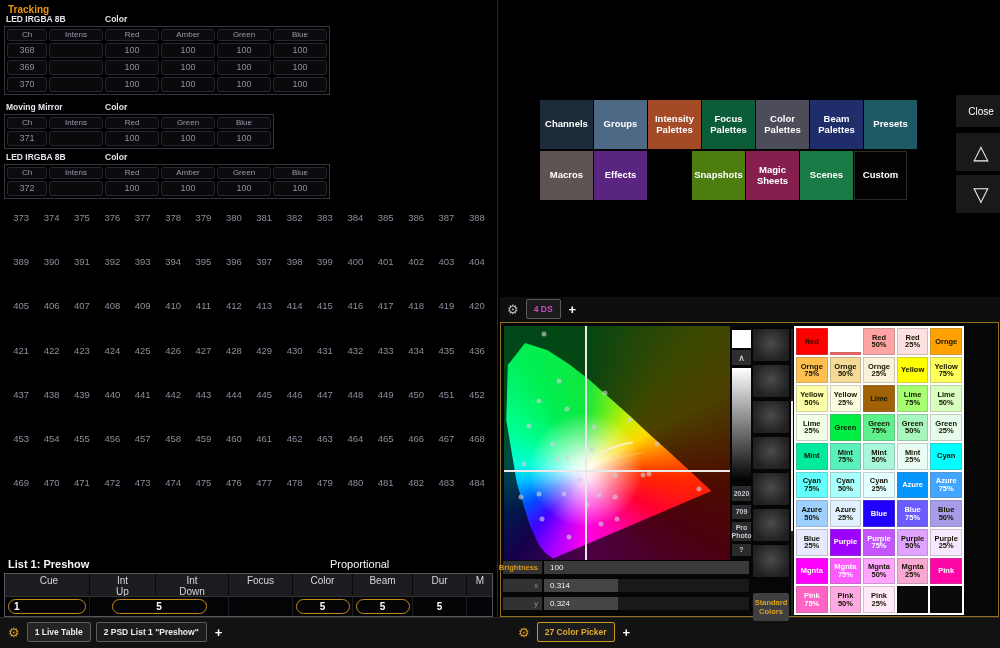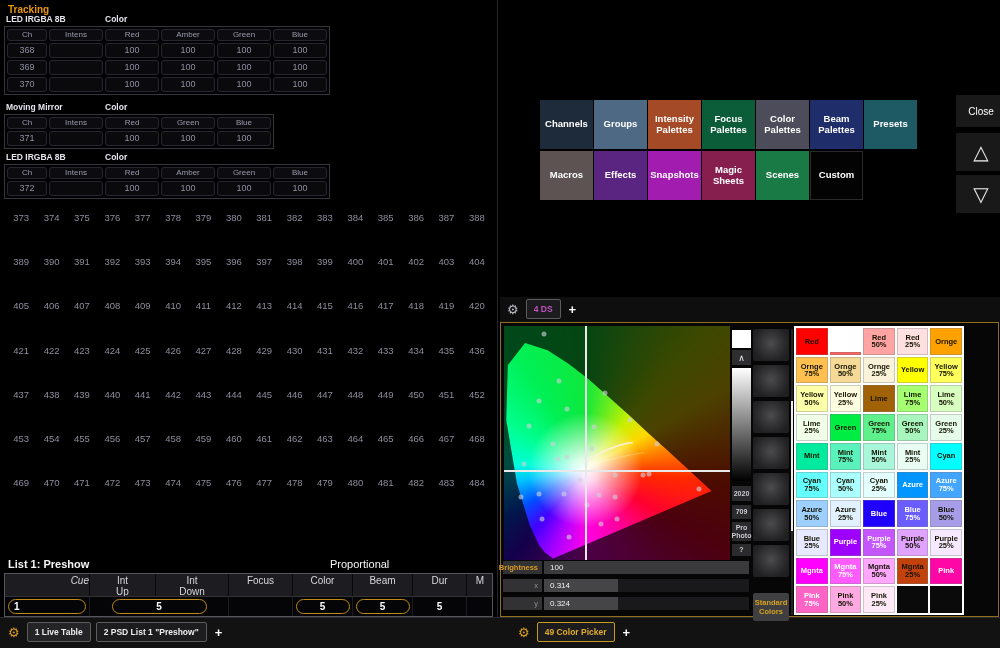--- a/index.html
+++ b/index.html
@@ -18,21 +18,21 @@
   #channel-grid { position:absolute; left:6px; top:210px; width:486px; display:grid; grid-template-columns:repeat(16,1fr); grid-auto-rows:44.2px; }
   .chn { font-size:9.5px; color:#8d8d9e; text-align:center; padding-top:2px; }
 
   
   #cue-section { position:absolute; left:0; top:557px; width:415px; height:60px; }
   #cue-title { position:absolute; left:8px; top:1px; font-size:11px; font-weight:bold; color:#f4f4f6; }
   #prop-label { position:absolute; left:330px; top:1px; font-size:11px; font-weight:normal; color:#f4f4f6; }
   .cue-grid { position:absolute; left:4px; width:489px; display:grid; grid-template-columns:85px 66px 73px 64px 60px 60px 54px 27px; }
   #cue-headers { top:16px; height:23px; border:1px solid #55555c; border-bottom:none; background:#1d1d21; }
   #cue-headers .cq-h { font-size:10px; color:#d6d6de; text-align:center; white-space:pre-line; line-height:11px; padding-top:1px; border-right:1px solid #09090b; }
-  #cue-headers .cq-h:first-child { text-align:right; padding-left:4px;font-style:italic; }
+  #cue-headers .cq-h:first-child { text-align:center; padding-left:4px; }
   #cue-values { top:39px; height:21px; border:1px solid #55555c; border-top:1px solid #333; background:#050507; align-items:center; }
   .cq-v { display:flex; align-items:center; justify-content:center; height:100%; border-right:1px solid #1c1c20; }
   .gold-box { border:1px solid #c08a18; border-radius:8px; height:15px; line-height:13px; color:#fff; font-weight:bold; font-size:10px; text-align:center; }
   #cue-num-box { width:78px; text-align:left; padding-left:5px; }
   #int-box { width:95px; }
   .w54 { width:54px; }
   .plain-val { color:#fff; font-weight:bold; font-size:10px; }
 
   
   #bottom-bar { position:absolute; left:0; top:617px; width:1000px; height:31px; background:#121212; border-top:1px solid #2b2b2b; }
@@ -326,37 +326,37 @@
 
 <div id="bottom-bar"></div>
 <div class="tabbar" style="left:8px; top:622px;">
   <span class="gear">⚙</span>
   <span class="tab" style="background:#242426;">1 Live Table</span>
   <span class="tab">2 PSD List 1 "Preshow"</span>
   <span class="add-tab">+</span>
 </div>
 <div class="tabbar" style="left:518px; top:622px;">
   <span class="gear">⚙</span>
-  <span class="tab gold">49 Color Picker</span>
+  <span class="tab gold">27 Color Picker</span>
   <span class="add-tab">+</span>
 </div>
 
 <div id="ds-row-0" class="ds-row" style="left:540px; top:100px;">
     <div class="ds-btn" style="background:#1e2b3a;">Channels</div>
     <div class="ds-btn" style="background:#4e6984;">Groups</div>
     <div class="ds-btn" style="background:#a54a26;">Intensity Palettes</div>
     <div class="ds-btn" style="background:#0b5c39;">Focus Palettes</div>
     <div class="ds-btn" style="background:#4c4c5a;">Color Palettes</div>
     <div class="ds-btn" style="background:#1f2d6b;">Beam Palettes</div>
     <div class="ds-btn" style="background:#1d5a64;">Presets</div>
   </div>
 <div id="ds-row-1" class="ds-row" style="left:540px; top:151px;">
     <div class="ds-btn" style="background:#5d5353;">Macros</div>
     <div class="ds-btn" style="background:#5a2580;">Effects</div>
-    <div class="ds-btn" style="background:#a21caf;">Snapshots</div>
+    <div class="ds-btn" style="background:#4d7c0f;margin-left:44px;">Snapshots</div>
     <div class="ds-btn" style="background:#871f4e;">Magic Sheets</div>
     <div class="ds-btn" style="background:#1a7a45;">Scenes</div>
     <div class="ds-btn" style="background:#030303;border:1px solid #2a2a2a;">Custom</div>
   </div>
 <div id="close-btn" class="side-btn">Close</div>
 <div id="up-btn" class="side-btn">△</div>
 <div id="down-btn" class="side-btn">▽</div>
 
 <div id="ds-strip"></div>
 <div class="tabbar" style="left:507px; top:299px;">
@@ -472,21 +472,21 @@
       <div class="swatch" style="background:#6b5cff;color:#ffffff;">Blue 75%</div>
       <div class="swatch" style="background:#a79ce8;color:#141400;">Blue 50%</div>
       <div class="swatch" style="background:#e6e9ff;color:#141400;">Blue 25%</div>
       <div class="swatch" style="background:#9d00ff;color:#ffffff;">Purple</div>
       <div class="swatch" style="background:#c555ff;color:#ffffff;">Purple 75%</div>
       <div class="swatch" style="background:#e0a3ff;color:#141400;">Purple 50%</div>
       <div class="swatch" style="background:#f5e8ff;color:#141400;">Purple 25%</div>
       <div class="swatch" style="background:#ff00ff;color:#ffffff;">Mgnta</div>
       <div class="swatch" style="background:#ff5cff;color:#ffffff;">Mgnta 75%</div>
       <div class="swatch" style="background:#ffa6ff;color:#141400;">Mgnta 50%</div>
-      <div class="swatch" style="background:#c2410c;color:#141400;">Mgnta 25%</div>
+      <div class="swatch" style="background:#f9a8d4;color:#141400;">Mgnta 25%</div>
       <div class="swatch" style="background:#ff07a7;color:#ffffff;">Pink</div>
       <div class="swatch" style="background:#ff63c6;color:#ffffff;">Pink 75%</div>
       <div class="swatch" style="background:#ffa9e2;color:#141400;">Pink 50%</div>
       <div class="swatch" style="background:#ffe9f6;color:#141400;">Pink 25%</div>
       <div class="swatch filler"></div>
       <div class="swatch filler"></div>
     </div>
 
   <div id="sliders">
     <div id="sl-0" class="sl-row" style="top:0;">

